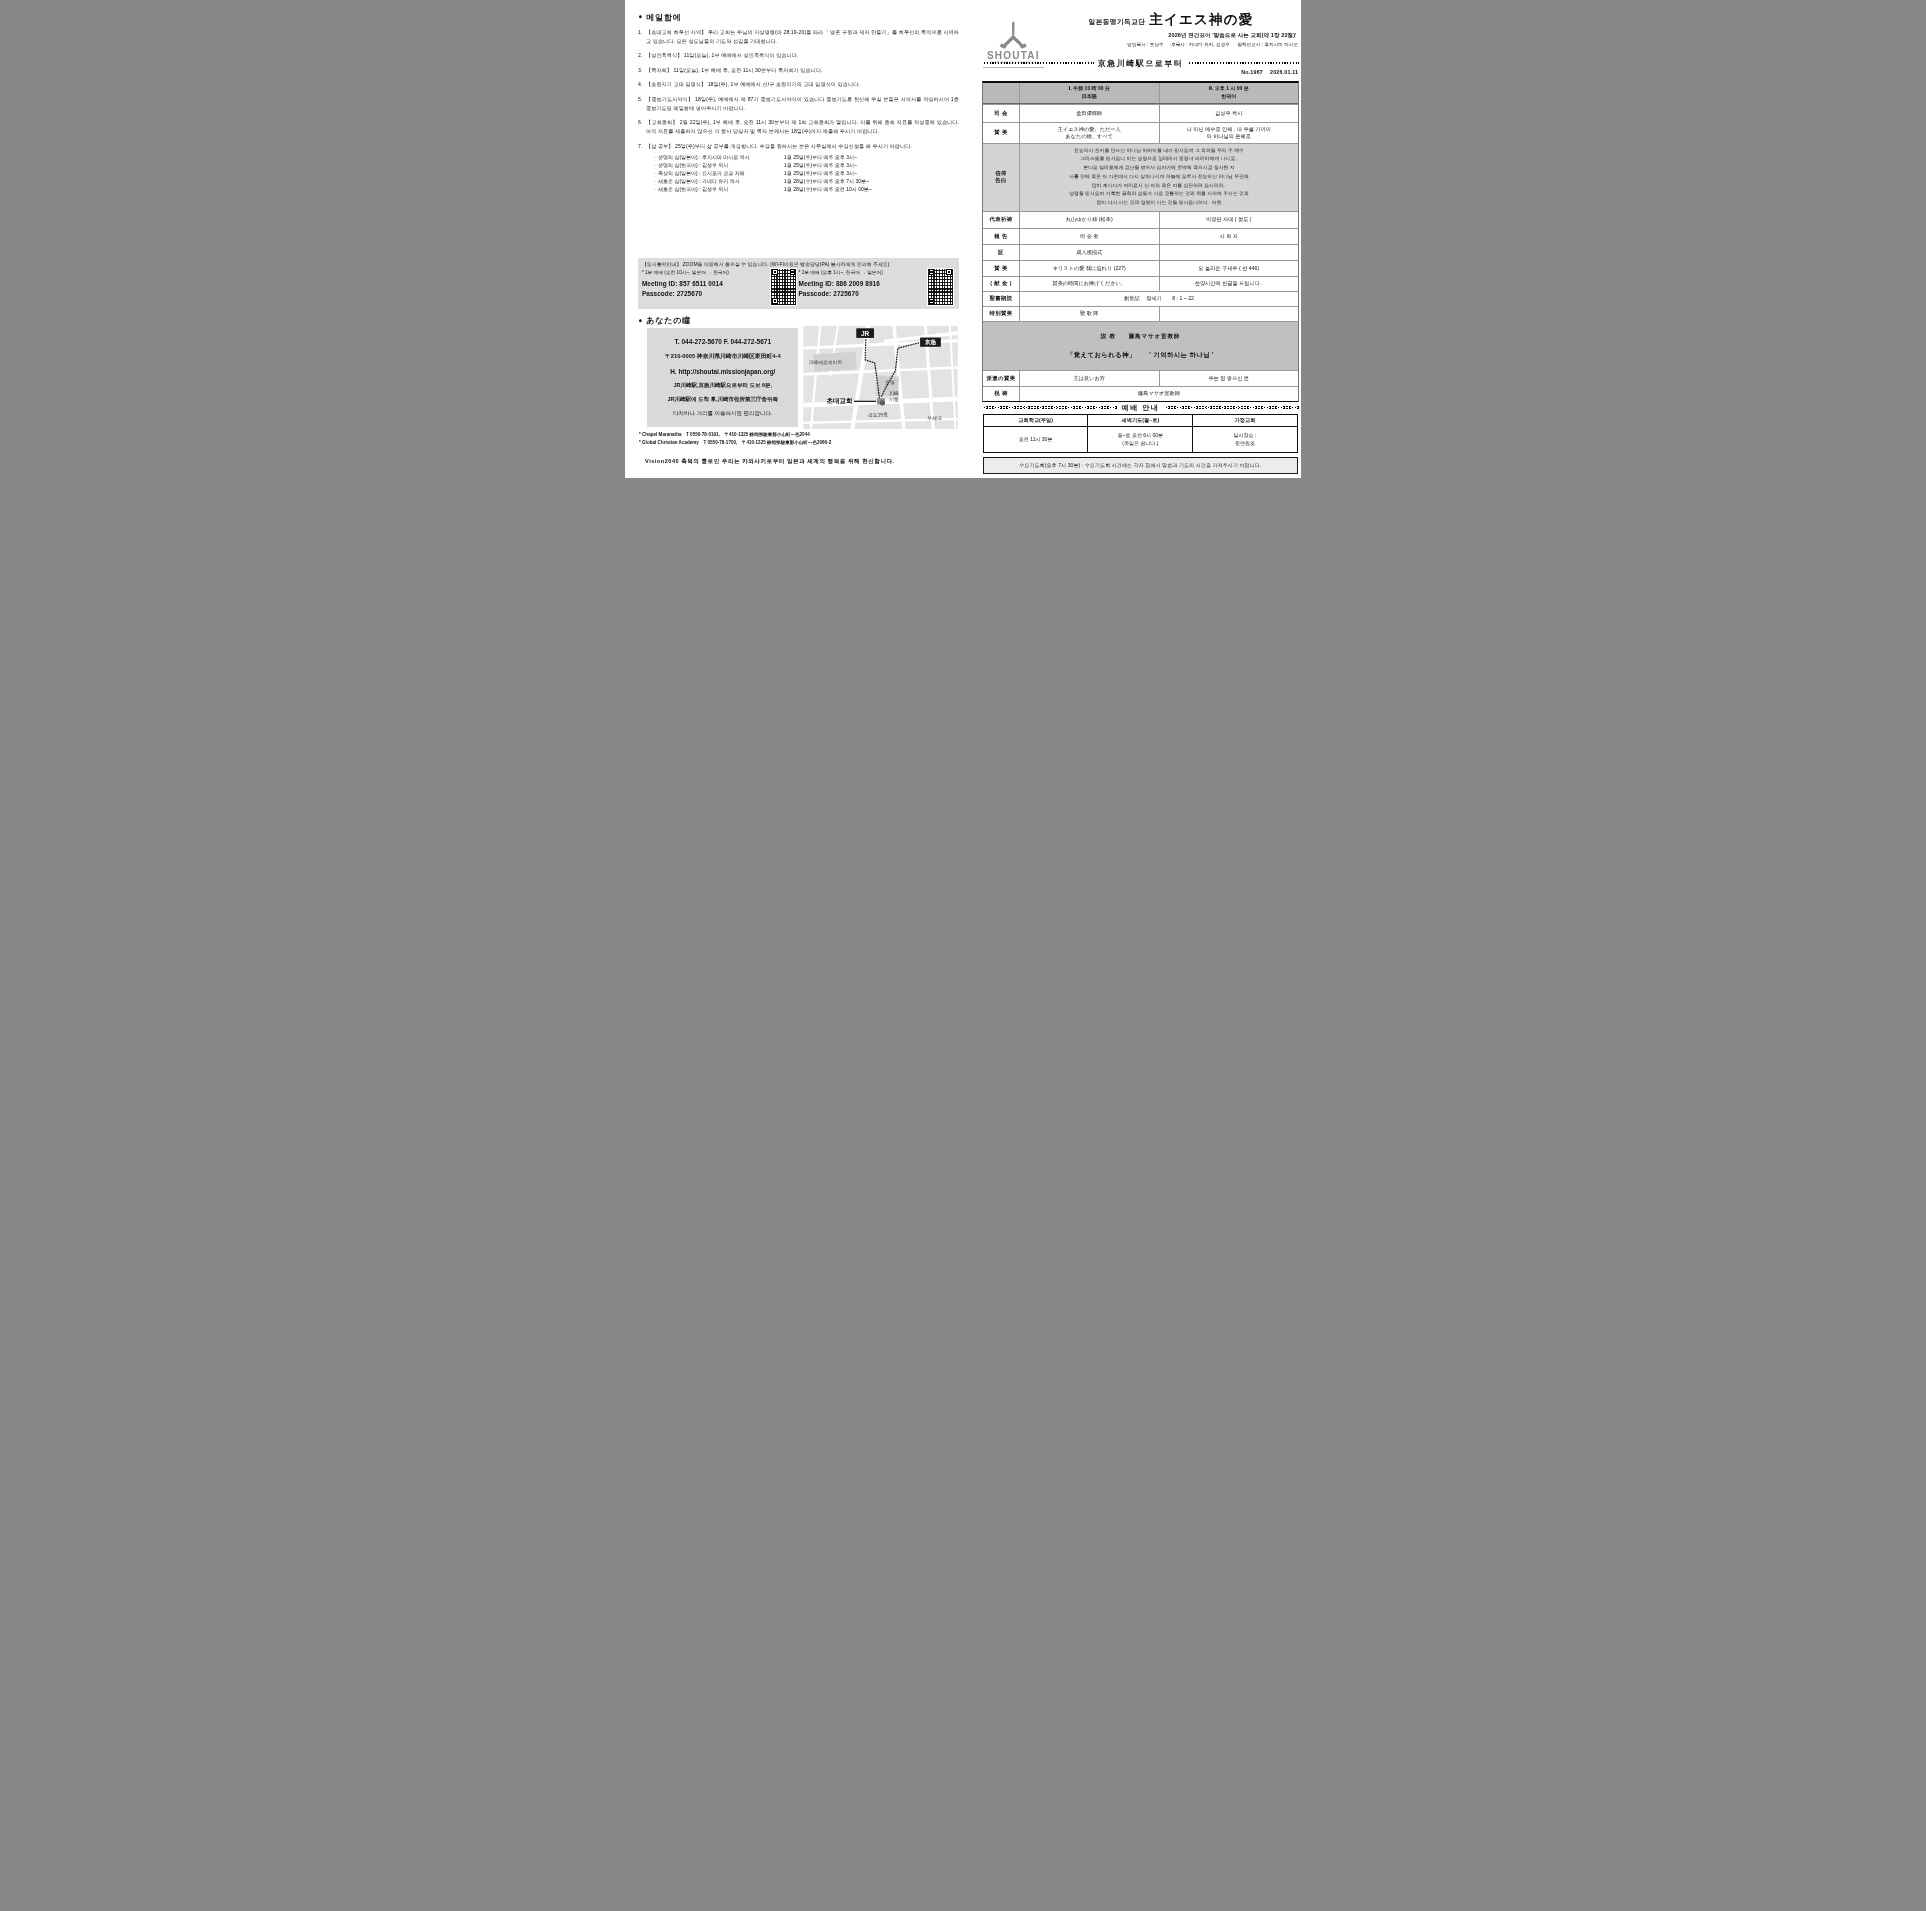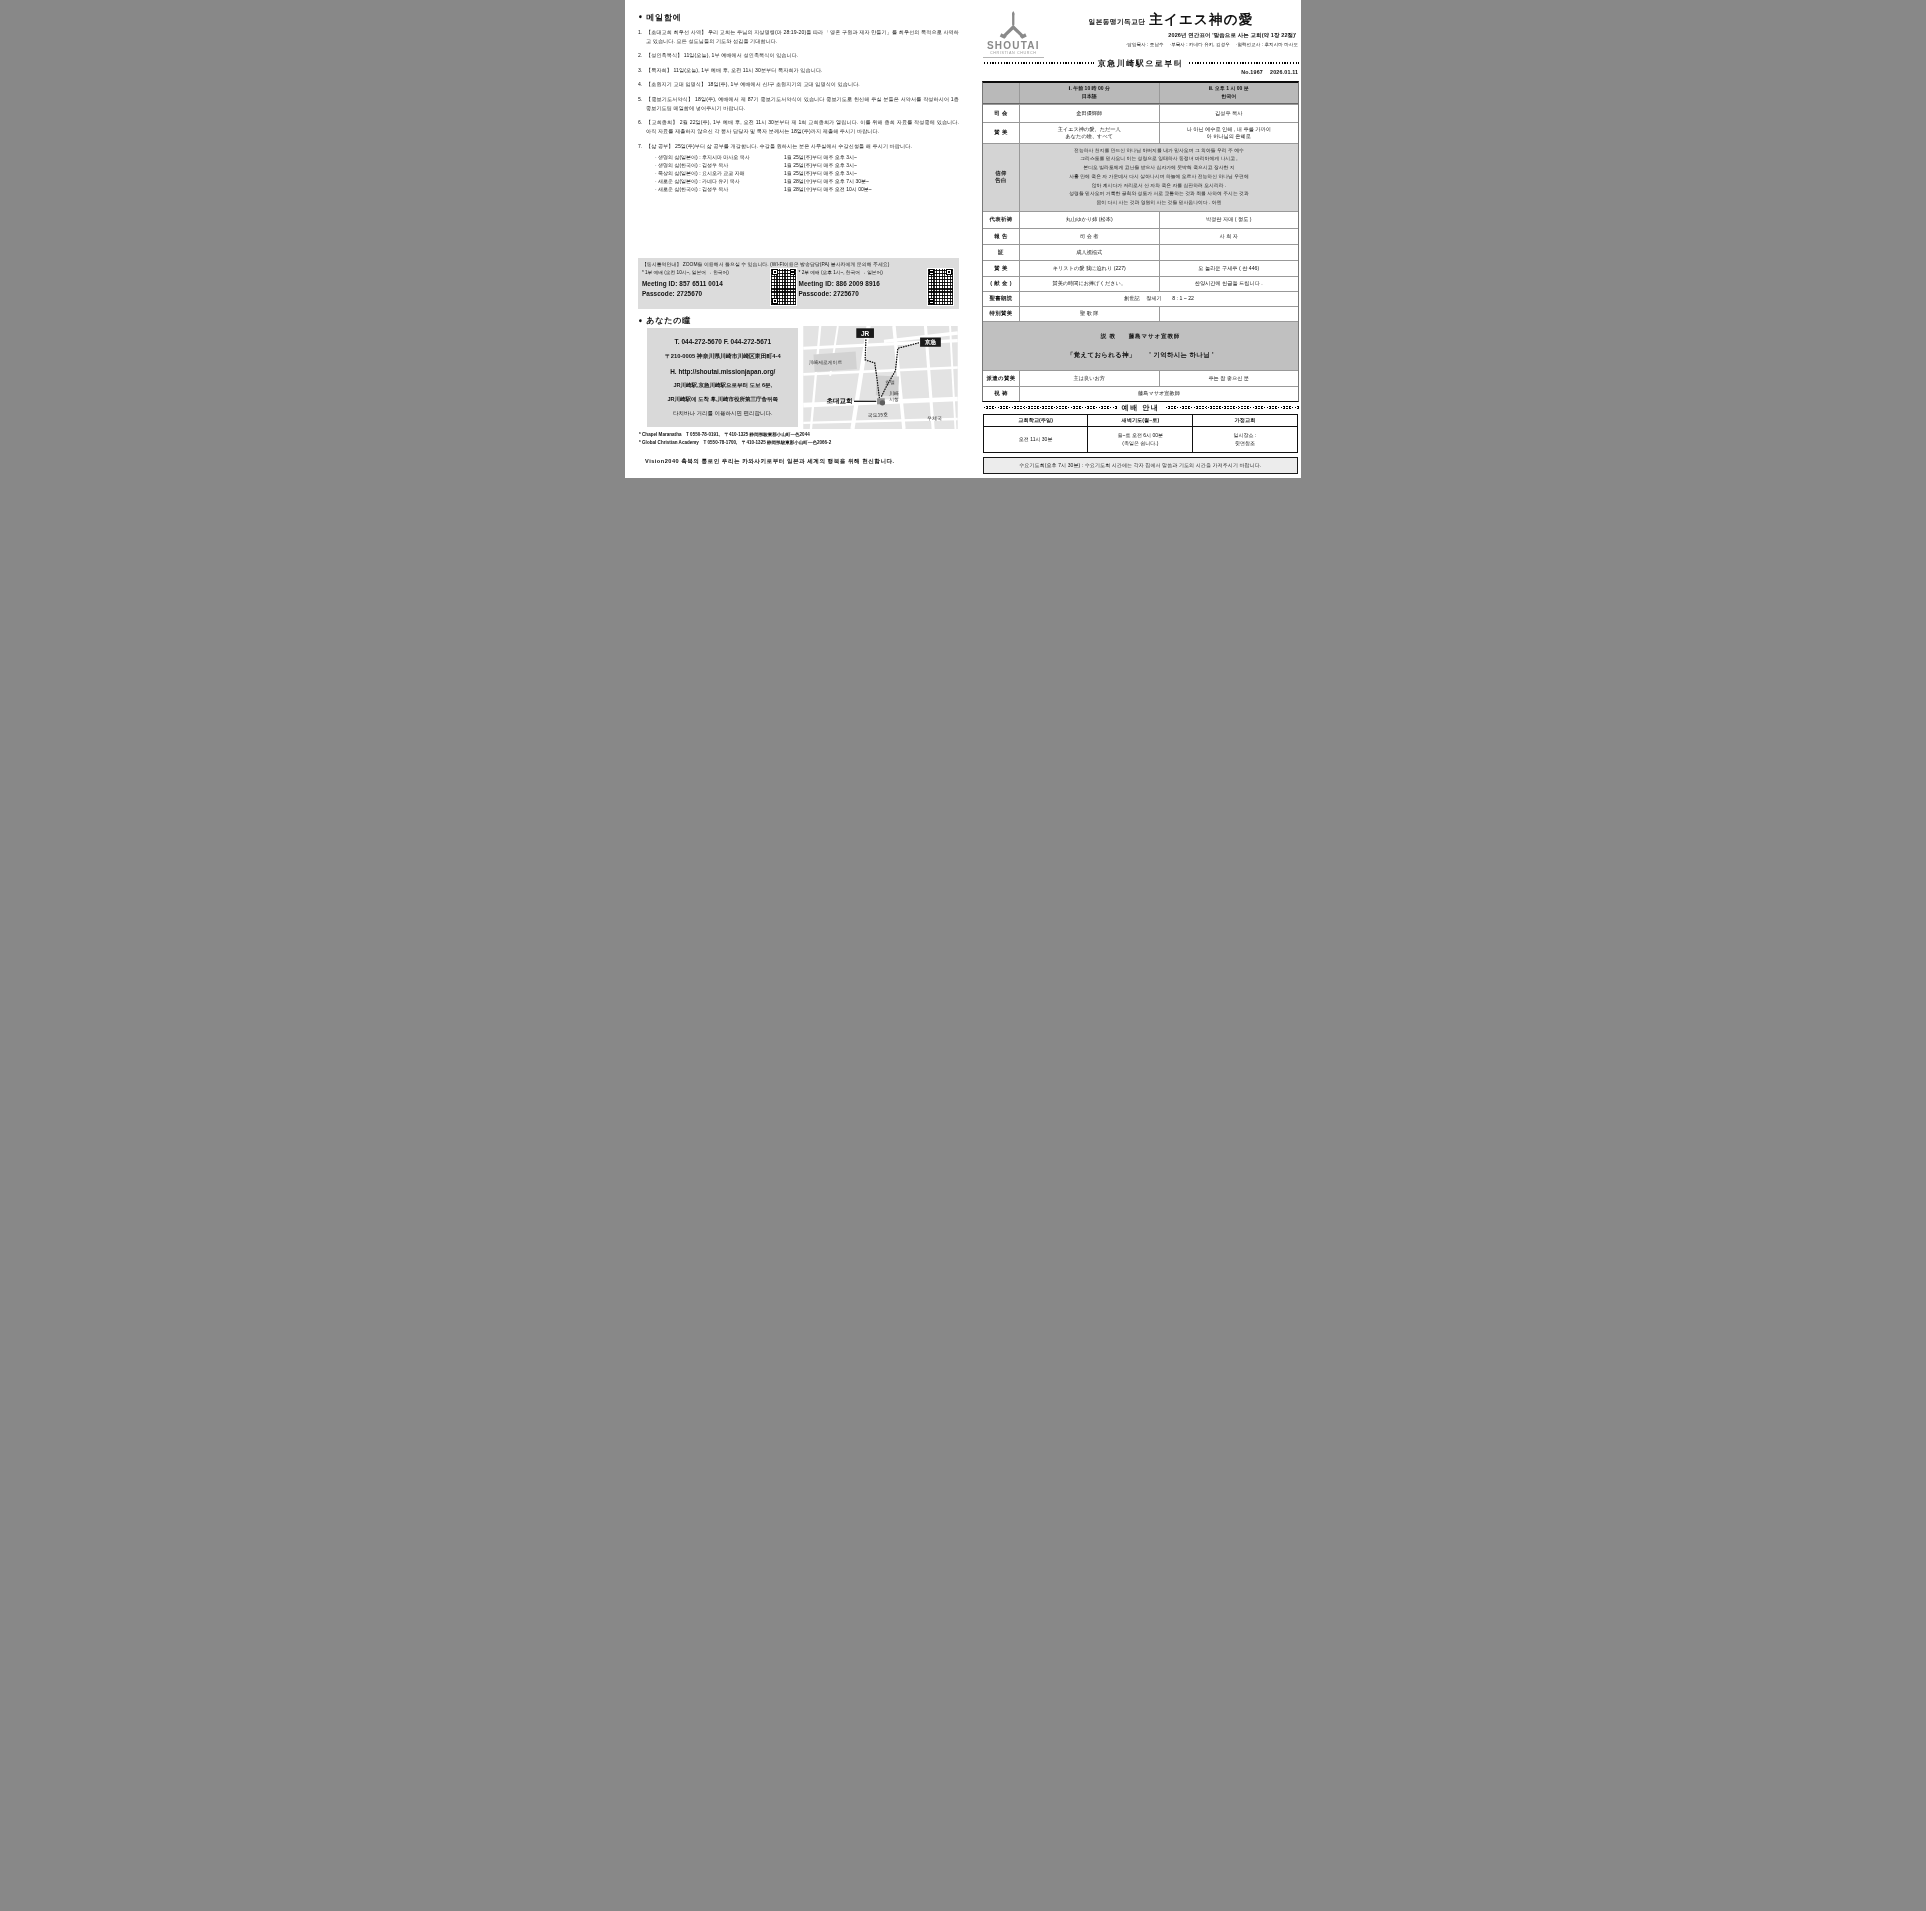--- a/index.html
+++ b/index.html
@@ -50,21 +50,21 @@
   .info-l5 { font-size:5.5px; font-weight:600; }
   .info-l6 { font-size:5.5px; }
 
   .map { position:absolute; left:178px; top:326px; width:155px; height:103px; }
 
   .footnotes { position:absolute; left:14px; top:431px; width:320px; font-size:4.5px; line-height:1.75; font-weight:600; letter-spacing:0.04px; }
   .vision { position:absolute; left:20px; top:458px; width:316px; font-size:5.6px; font-weight:bold; letter-spacing:0.5px; }
 
   
   .right-col { position:absolute; left:357px; top:8.5px; width:317px; }
-  .logo { position:absolute; left:0.8px; top:2px; width:61px; text-align:center; }
+  .logo { position:absolute; left:0.8px; top:12px; width:61px; text-align:center; }
   .logo .mark { margin:0 auto; display:block; }
   .logo .name { font-size:10px; font-weight:bold; color:#8a8a8a; letter-spacing:1.2px; margin-top:0.8px; }
   .logo .subname { font-size:3.7px; color:#9a9a9a; letter-spacing:0.6px; margin-top:0.4px; border-bottom:0.8px solid #b5b5b5; padding-bottom:1.5px; }
   .head-right { position:absolute; left:62px; top:0; width:254px; }
   .head-row1 { display:flex; align-items:baseline; justify-content:center; gap:3.9px; margin-top:2.3px; }
   .org { font-size:6.7px; font-weight:bold; letter-spacing:0.4px; }
   .church { font-size:13.5px; font-weight:bold; letter-spacing:1.2px; }
   .motto { text-align:right; font-size:5.5px; font-weight:bold; margin-top:3.5px; padding-right:1.5px; letter-spacing:0.1px; }
   .staff { text-align:right; font-size:4.5px; margin-top:3.1px; letter-spacing:0.1px; }
   .worship-row { position:absolute; left:0; top:49px; width:317px; display:flex; align-items:center; }

